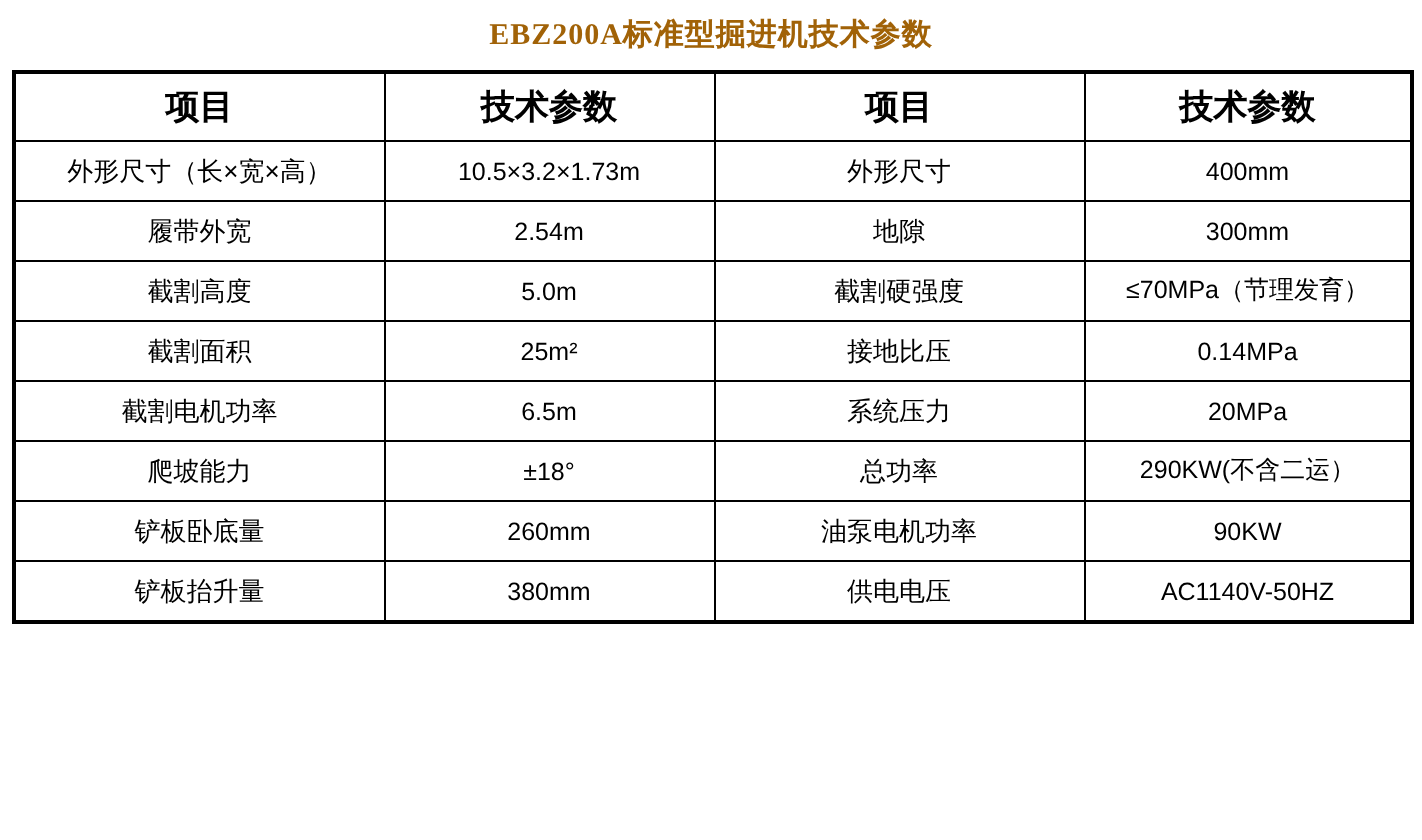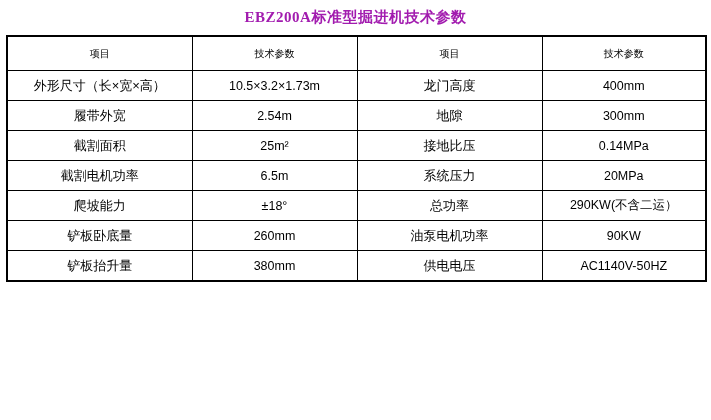--- a/index.html
+++ b/index.html
@@ -21,21 +21,21 @@
     box-sizing: border-box;
   }
   .doc-title {
     text-align: center;
     font-size: 15px;
     font-weight: bold;
     font-family: "Liberation Serif", serif;
     letter-spacing: 0.5px;
     padding-top: 8px;
     padding-bottom: 8px;
-    color: #a21caf;
+    color: #a16207;
   }
   .table-wrap {
     padding: 0 6px;
   }
   table.spec {
     border-collapse: collapse;
     width: 699px;
     table-layout: fixed;
     border: 2px solid #000;
   }
@@ -50,22 +50,22 @@
     padding: 0;
     height: 29px;
     font-size: 12.5px;
     font-weight: normal;
     font-family: "Liberation Sans", sans-serif;
     white-space: nowrap;
     overflow: hidden;
   }
   table.spec thead th {
     height: 33px;
-    font-size: 10px;
-    font-weight: normal;
+    font-size: 17px;
+    font-weight: bold;
   }
   table.spec tbody tr td:nth-child(1),
   table.spec tbody tr td:nth-child(3) {
     font-size: 13px;
   }
 </style>
 </head>
 <body>
 
 <div class="page">
@@ -85,28 +85,34 @@
           <th>项目</th>
           <th>技术参数</th>
           <th>项目</th>
           <th>技术参数</th>
         </tr>
       </thead>
       <tbody>
         <tr>
           <td>外形尺寸（长×宽×高）</td>
           <td>10.5×3.2×1.73m</td>
-          <td>龙门高度</td>
+          <td>外形尺寸</td>
           <td>400mm</td>
         </tr>
         <tr>
           <td>履带外宽</td>
           <td>2.54m</td>
           <td>地隙</td>
           <td>300mm</td>
+        </tr>
+        <tr>
+          <td>截割高度</td>
+          <td>5.0m</td>
+          <td>截割硬强度</td>
+          <td>≤70MPa（节理发育）</td>
         </tr>
         <tr>
           <td>截割面积</td>
           <td>25m²</td>
           <td>接地比压</td>
           <td>0.14MPa</td>
         </tr>
         <tr>
           <td>截割电机功率</td>
           <td>6.5m</td>

